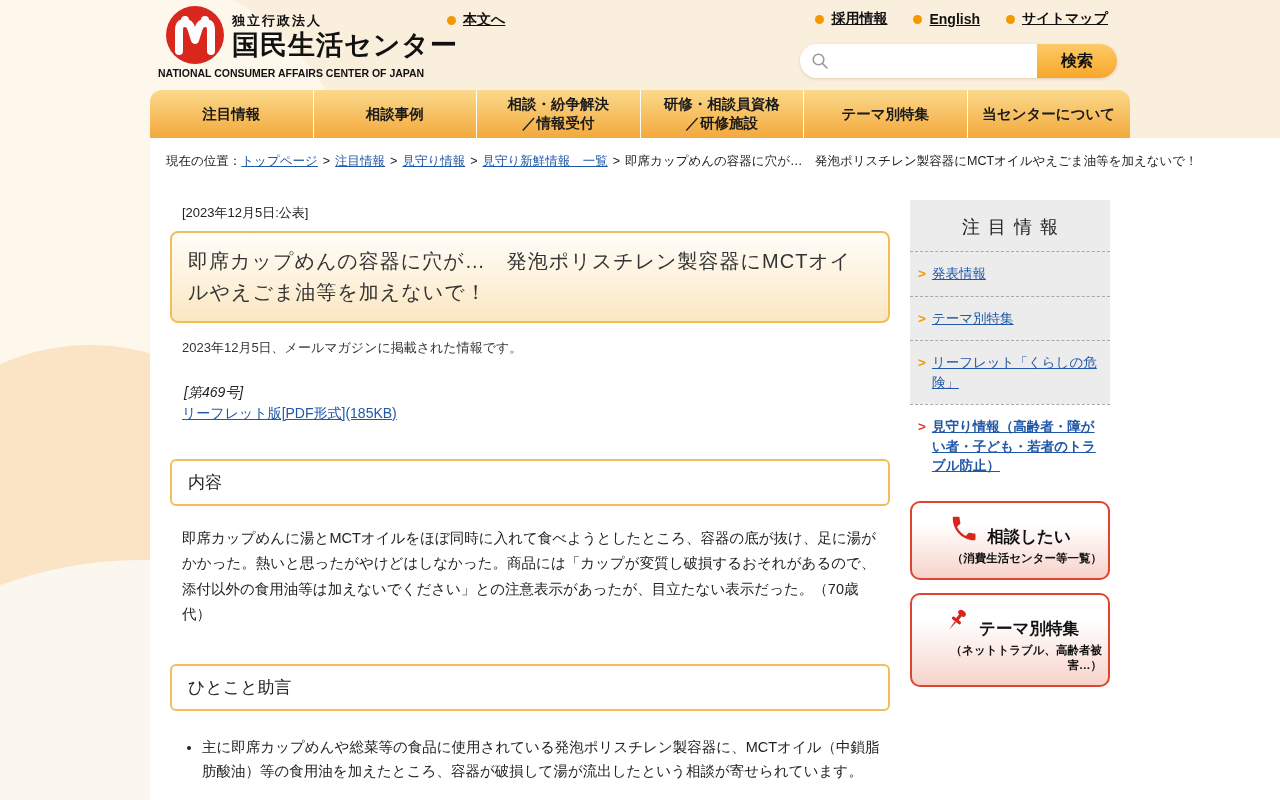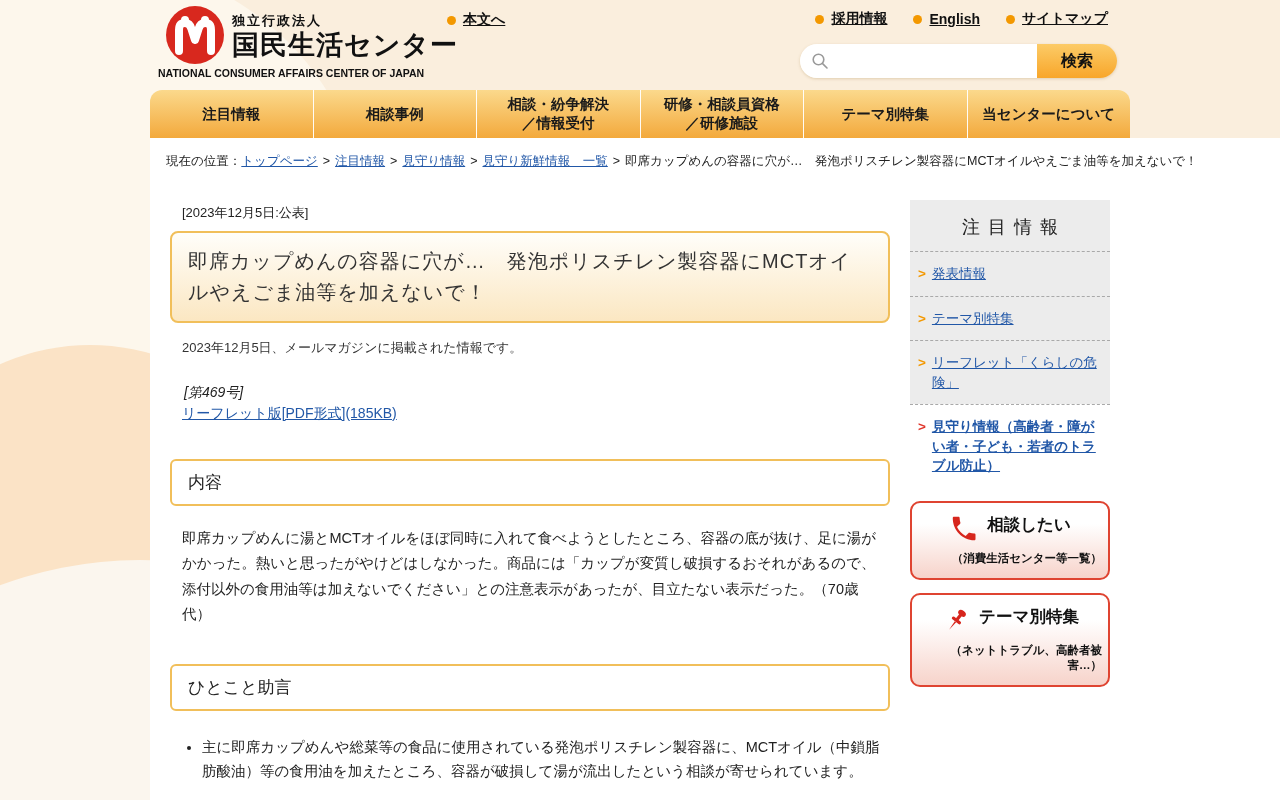--- a/index.html
+++ b/index.html
@@ -63,21 +63,21 @@
   .side-col { position:absolute; left:760px; top:62px; width:200px; }
   .side-box { background:#ececec; }
   .side-title { text-align:center; font-size:18px; letter-spacing:8px; text-indent:8px; padding:15px 0 12px; color:#222; }
   .side-row { border-top:1px dashed #a9a9a9; padding:12px 8px 12px 8px; display:flex; gap:6px; font-size:13.5px; line-height:1.45; cursor:pointer; }
   .side-arrow { font-weight:bold; color:#f39800; flex:0 0 auto; }
   .side-row a { color:#2157a7; text-decoration:underline; }
   .side-row.highlight { background:#fff; font-weight:bold; }
   .side-row.highlight .side-arrow { color:#e0352b; }
 
   .banner { margin-top:13px; border:2px solid #df4431; border-radius:10px; background:linear-gradient(#ffffff 28%,#f7d3ca); padding:11px 6px 12px; cursor:pointer; }
-  .banner-top { display:flex; align-items:flex-start; justify-content:center; gap:8px; }
+  .banner-top { display:flex; align-items:flex-end; justify-content:center; gap:8px; }
   .banner-title { font-size:16.5px; font-weight:bold; color:#111; }
   .banner-sub { font-size:11.5px; font-weight:bold; margin-top:3px; text-align:right; color:#111; }
 </style>
 </head>
 <body>
 
 <div class="page">
 
   <div class="circle c1"></div>
   <div class="circle c3"></div>

